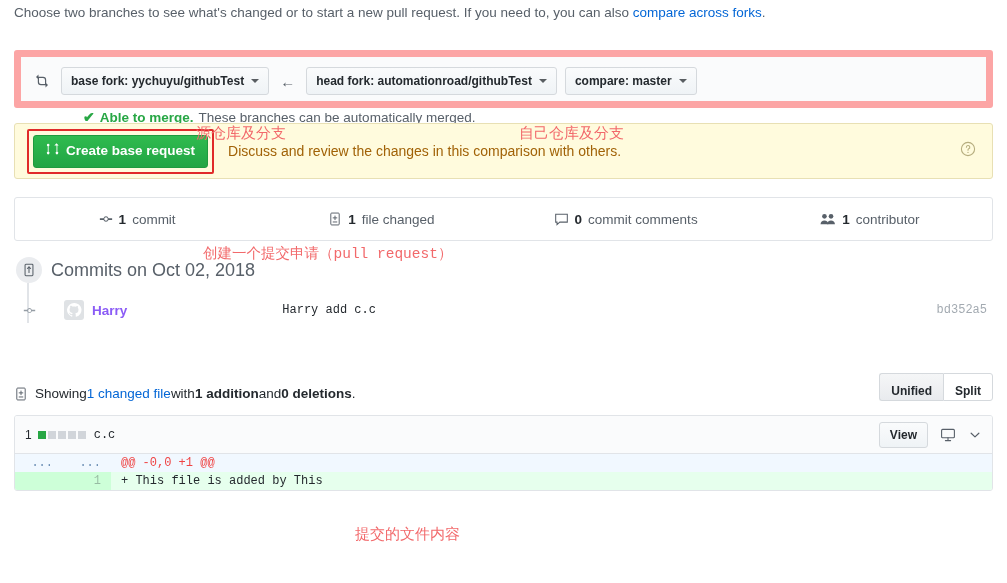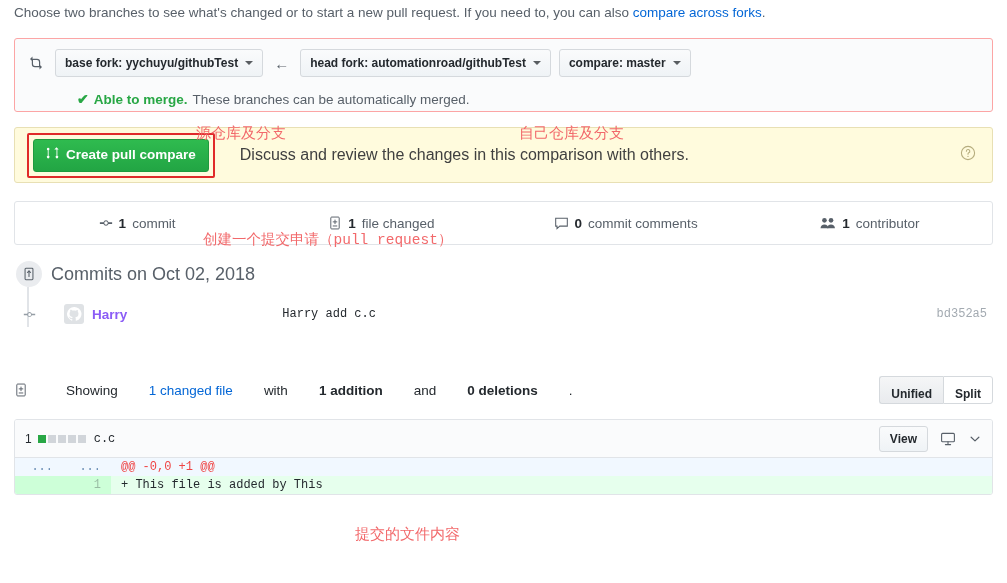--- a/index.html
+++ b/index.html
@@ -25,26 +25,26 @@
   .subtitle {
     font-size: 13.5px;
     color: #586069;
     margin-top: 4px;
     line-height: 18px;
   }
   .subtitle a { color: #0366d6; text-decoration: none; }
 
   
   .branch-panel {
-    margin-top: 16px;
-    border: 1px solid #fca5a5;
+    margin-top: 28px;
+    border: 7px solid #fca5a5;
     border-radius: 3px;
     background: #fafbfc;
     padding: 10px 12px 12px 12px;
-    height: 74px;
+    height: 58px;
     position: relative;
   }
   .branch-row { display: flex; align-items: center; gap: 8px; }
   .compare-icon {
     width: 18px; height: 18px;
     color: #586069;
     display: flex; align-items: center; justify-content: center;
     margin-right: 2px;
   }
   .btn {
@@ -109,21 +109,21 @@
     font-size: 13.5px;
     font-weight: bold;
     border-radius: 3px;
     padding: 6px 12px;
     display: inline-flex;
     align-items: center;
     gap: 6px;
     line-height: 18px;
     white-space: nowrap;
   }
-  .pr-desc { font-size: 16px; color: #404040; margin-left: 25px; }
+  .pr-desc { font-size: 14px; color: #a16207; margin-left: 14px; }
   .help-icon {
     position: absolute; right: 16px; top: 50%; transform: translateY(-50%);
     color: #b6ad7e;
   }
 
   
   .stats-bar {
     margin-top: 18px;
     border: 1px solid #e1e4e8;
     border-radius: 3px;
@@ -197,24 +197,23 @@
     margin-left: auto;
     font-family: "Liberation Mono", monospace;
     font-size: 12px;
     color: #a3aab1;
     padding-right: 6px;
   }
 
   
   .showing-row {
     margin-top: 48px;
-    display: flex; align-items: center;
+    display: flex; align-items: flex-end;
     font-size: 13.5px; color: #24292e;
     height: 30px;
-    gap: 31px;
   }
   .showing-row .file-ic { color: #586069; margin-right: 7px; display: inline-flex; }
   .showing-row a { color: #0366d6; text-decoration: none; }
   .showing-row b { font-weight: bold; }
   .toggle-group { margin-left: auto; display: flex; }
   .toggle-btn {
     border: 1px solid #d5d9dd;
     font-size: 12px;
     font-weight: bold;
     color: #24292e;
@@ -321,21 +320,21 @@
   </div>
 
   <div class="pr-banner">
     <div class="pr-btn-wrap">
       <button class="btn-green">
         <span>
           <svg width="14" height="14" viewBox="0 0 16 16" fill="currentColor">
               <path d="M4 3.5a1.5 1.5 0 1 0-2 1.41V11.1a1.5 1.5 0 1 0 1 0V4.91A1.5 1.5 0 0 0 4 3.5zM11 4h-1.5L12 1.5 14.5 4H13v7.09a1.5 1.5 0 1 1-1 0V4z"></path>
             </svg>
         </span>
-        <span>Create pull compare</span>
+        <span>Create base request</span>
       </button>
     </div>
     <div class="pr-desc">Discuss and review the changes in this comparison with others.</div>
     <span class="help-icon">
       <svg width="16" height="16" viewBox="0 0 16 16" fill="none" stroke="currentColor" stroke-width="1.1">
           <circle cx="8" cy="8" r="6.6"></circle>
           <path d="M6.4 6.2a1.7 1.7 0 1 1 2.3 1.6c-.5.25-.7.6-.7 1.1v.3" stroke-linecap="round"></path>
           <circle cx="8" cy="11.4" r="0.65" fill="currentColor" stroke="none"></circle>
         </svg>
     </span>
@@ -469,16 +468,16 @@
           <td class="ln"></td>
           <td class="ln">1</td>
           <td class="code">+ This file is added by This</td>
         </tr>
       </tbody>
     </table>
   </div>
 
   <div class="annot" style="left:196px; top:120px;">源仓库及分支</div>
   <div class="annot" style="left:519px; top:120px;">自己仓库及分支</div>
-  <div class="annot mono" style="left:203px; top:226px;">创建一个提交申请（pull request）</div>
+  <div class="annot mono" style="left:203px; top:240px;">创建一个提交申请（pull request）</div>
   <div class="annot" style="left:355px; top:521px;">提交的文件内容</div>
 
 </div>
 
 </body></html>

